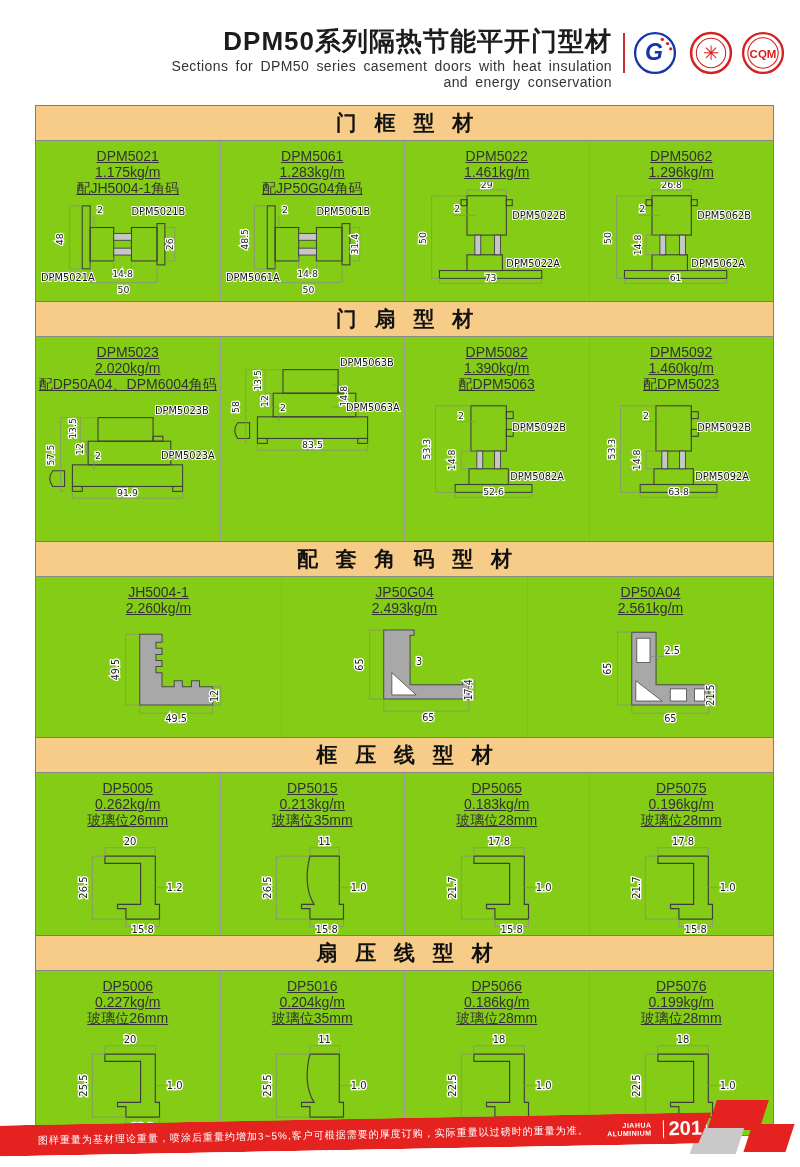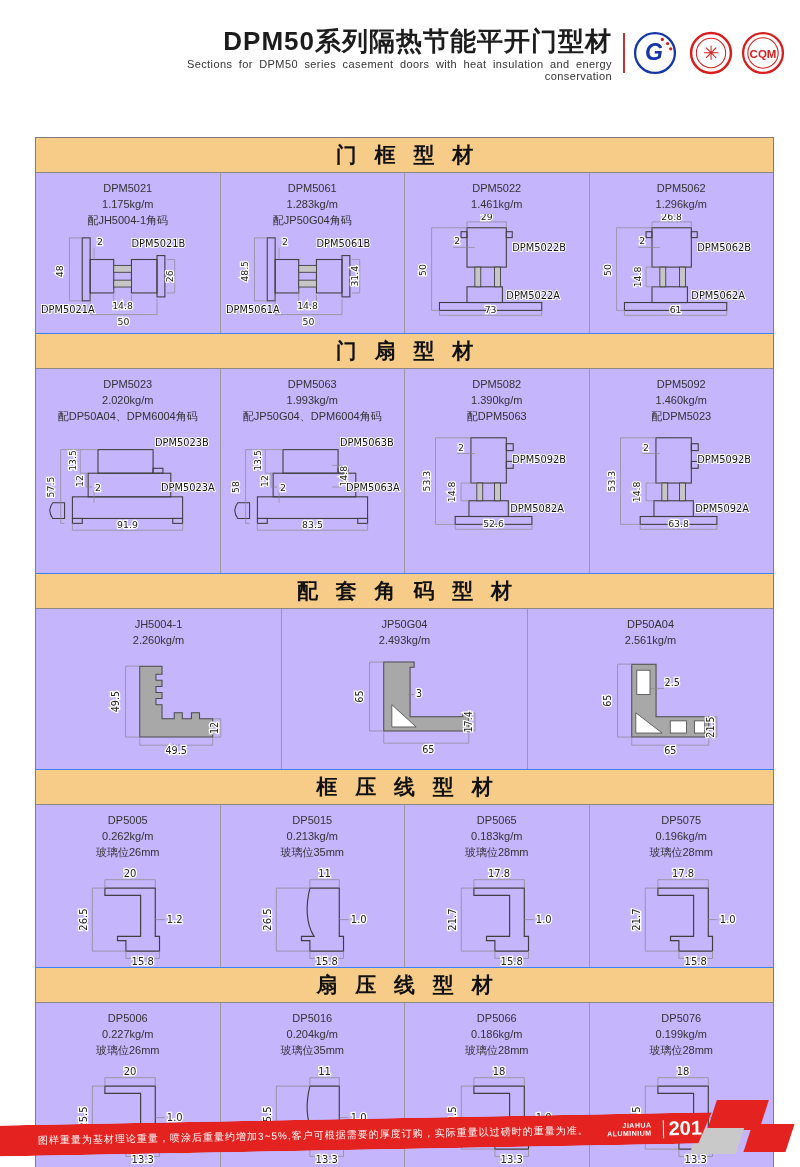--- a/index.html
+++ b/index.html
@@ -1,35 +1,35 @@
 <!DOCTYPE html>
 <html><head>
 <meta charset="utf-8">
 <style>
   html,body{margin:0;padding:0;}
   body{width:800px;height:1167px;position:relative;background:#fff;overflow:hidden;
        font-family:"Liberation Sans",sans-serif;color:#222;}
   
   .h-text{position:absolute;left:140px;top:26px;width:472px;text-align:right;}
   .h-title{font-size:26px;font-weight:bold;color:#1c1c1c;letter-spacing:1px;line-height:30px;}
-  .h-sub{font-size:11px;color:#333;margin-top:2px;letter-spacing:0.4px;word-spacing:3px;}
+  .h-sub{font-size:14px;color:#333;margin-top:2px;letter-spacing:0.4px;word-spacing:3px;}
   .h-divider{position:absolute;left:623px;top:33px;width:2px;height:40px;background:#c53030;}
   .logo{position:absolute;top:31px;width:44px;height:44px;}
   
-  .table{position:absolute;left:35px;top:105px;width:737px;border:1px solid #7d7d7d;background:#c4b5fd;margin-top:32px;}
+  .table{position:absolute;left:35px;top:105px;width:737px;border:1px solid #7d7d7d;background:#84cc16;}
   .band{height:34px;background:#f6cc88;border-top:1px solid #3b82f6;border-bottom:1px solid #8a8a8a;
         display:flex;align-items:center;justify-content:center;
         font-size:21px;font-weight:bold;color:#111;letter-spacing:6px;text-indent:6px;}
   .band:first-child{border-top:none;}
   .row{display:flex;}
   .r1{height:160px}.r2{height:204px}.r3{height:160px}.r4{height:162px}.r5{height:164px}
   .cell{flex:1;border-right:1px solid #9a9a9a;display:flex;flex-direction:column;align-items:center;
         padding-top:7px;overflow:hidden;}
   .cell:last-child{border-right:none;}
-  .ct{text-align:center;font-size:11px;color:#333;line-height:16px;}
+  .ct{text-align:center;font-size:14px;color:#333;line-height:16px;text-decoration:underline;}
   .ct div{white-space:nowrap;}
   .draw{width:181px;margin-top:2px;}
   .draw-md{width:152px;margin-top:6px;}
   .draw-sm{width:126px;margin-top:5px;}
   
   svg .shape{stroke:#3f3f3f;stroke-width:1.1;fill:none;stroke-linejoin:miter;}
   svg .fillg{fill:#c6c6c6;stroke:#3f3f3f;stroke-width:0.9;}
   svg .solid{fill:#a8a8a8;stroke:#4a4a4a;stroke-width:1;}
   svg .cut{fill:#ffffff;stroke:#4a4a4a;stroke-width:0.8;}
   svg .dims{stroke:#8a8a8a;stroke-width:0.7;fill:none;}
@@ -298,25 +298,20 @@
         <text class="dt" text-anchor="middle" transform="rotate(-90 40 35)" x="40" y="35">13.5</text>
         <text class="dt" text-anchor="middle" transform="rotate(-90 47 56)" x="47" y="56">12</text>
         <text class="dt" text-anchor="middle" x="62" y="66">2</text>
         <text class="dt" text-anchor="middle" transform="rotate(-90 17 62)" x="17" y="62">57.5</text>
         <text class="dt" text-anchor="middle" x="92" y="104">91.9</text>
         <text class="pl" x="120" y="20">DPM5023B</text>
         <text class="pl" x="126" y="66">DPM5023A</text>
       </svg>
     </div>
     <div class="cell">
-      <div class="ct">
-          <div>DPM5063</div>
-          <div>1.993kg/m</div>
-          <div>配JP50G04、DPM6004角码</div>
-        </div>
       <svg class="draw" viewBox="0 0 184 110">
         <use href="#p-leaf" xlink:href="#p-leaf"></use>
         <path class="dims" d="M122,40 V62 M122,40 H112 M122,62 H112"></path>
         <text class="dt" text-anchor="middle" transform="rotate(-90 40 35)" x="40" y="35">13.5</text>
         <text class="dt" text-anchor="middle" transform="rotate(-90 47 56)" x="47" y="56">12</text>
         <text class="dt" text-anchor="middle" x="62" y="66">2</text>
         <text class="dt" text-anchor="middle" transform="rotate(-90 17 62)" x="17" y="62">58</text>
         <text class="dt" text-anchor="middle" x="92" y="104">83.5</text>
         <text class="dt" text-anchor="middle" transform="rotate(-90 127 51)" x="127" y="51">14.8</text>
         <text class="pl" x="120" y="20">DPM5063B</text>

